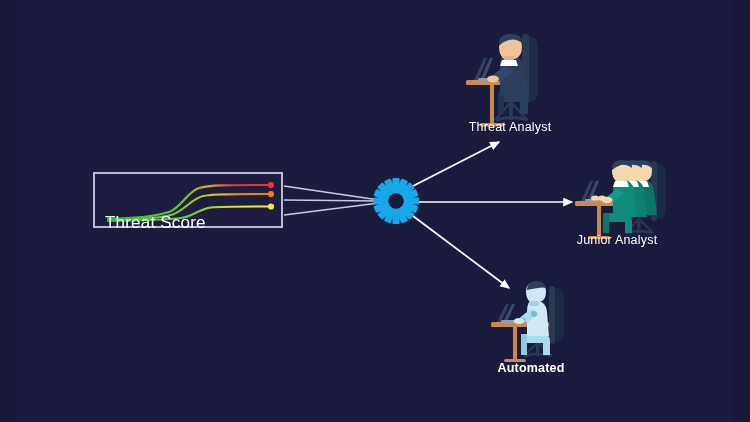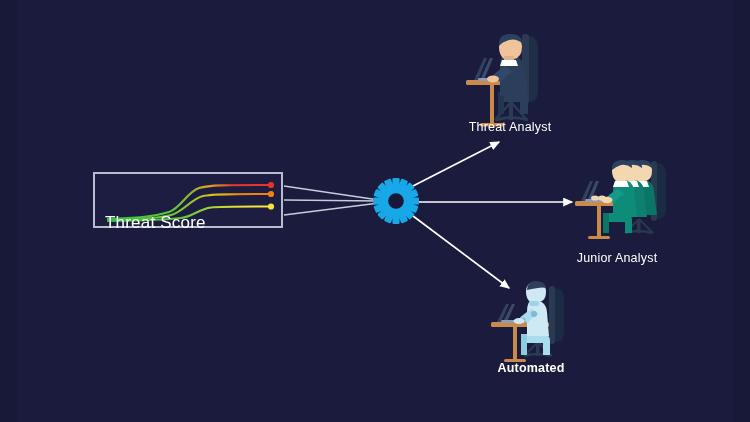--- a/index.html
+++ b/index.html
@@ -284,16 +284,16 @@
       <path d="M12,46 C42,45 60,45 76,41 C88,38 96,25 108,22 C118,20 134,20 176,20" fill="none" stroke="url(#grad-med)" stroke-width="2.1"></path>
       <path d="M12,47 C48,46.5 70,46 86,44 C98,42.5 104,35 116,33.5 C126,32.5 140,32.5 176,32.5" fill="none" stroke="url(#grad-low)" stroke-width="2.1"></path>
       <circle cx="176" cy="11" r="3.1" fill="#e8342a"></circle>
       <circle cx="176" cy="20" r="3.1" fill="#f0820f"></circle>
       <circle cx="176" cy="32.5" r="3.1" fill="#f5e53c"></circle>
     </svg>
     <div id="chart-title">Threat Score</div>
   </div>
 
   <div class="node-label" style="left:510px; top:120px;">Threat Analyst</div>
-  <div class="node-label" style="left:617px; top:251px;">Junior Analyst</div>
+  <div class="node-label" style="left:617px; top:233px;">Junior Analyst</div>
   <div class="node-label" style="left:531px; top:361px;font-weight:bold;">Automated</div>
 
 </div>
 
 </body></html>

